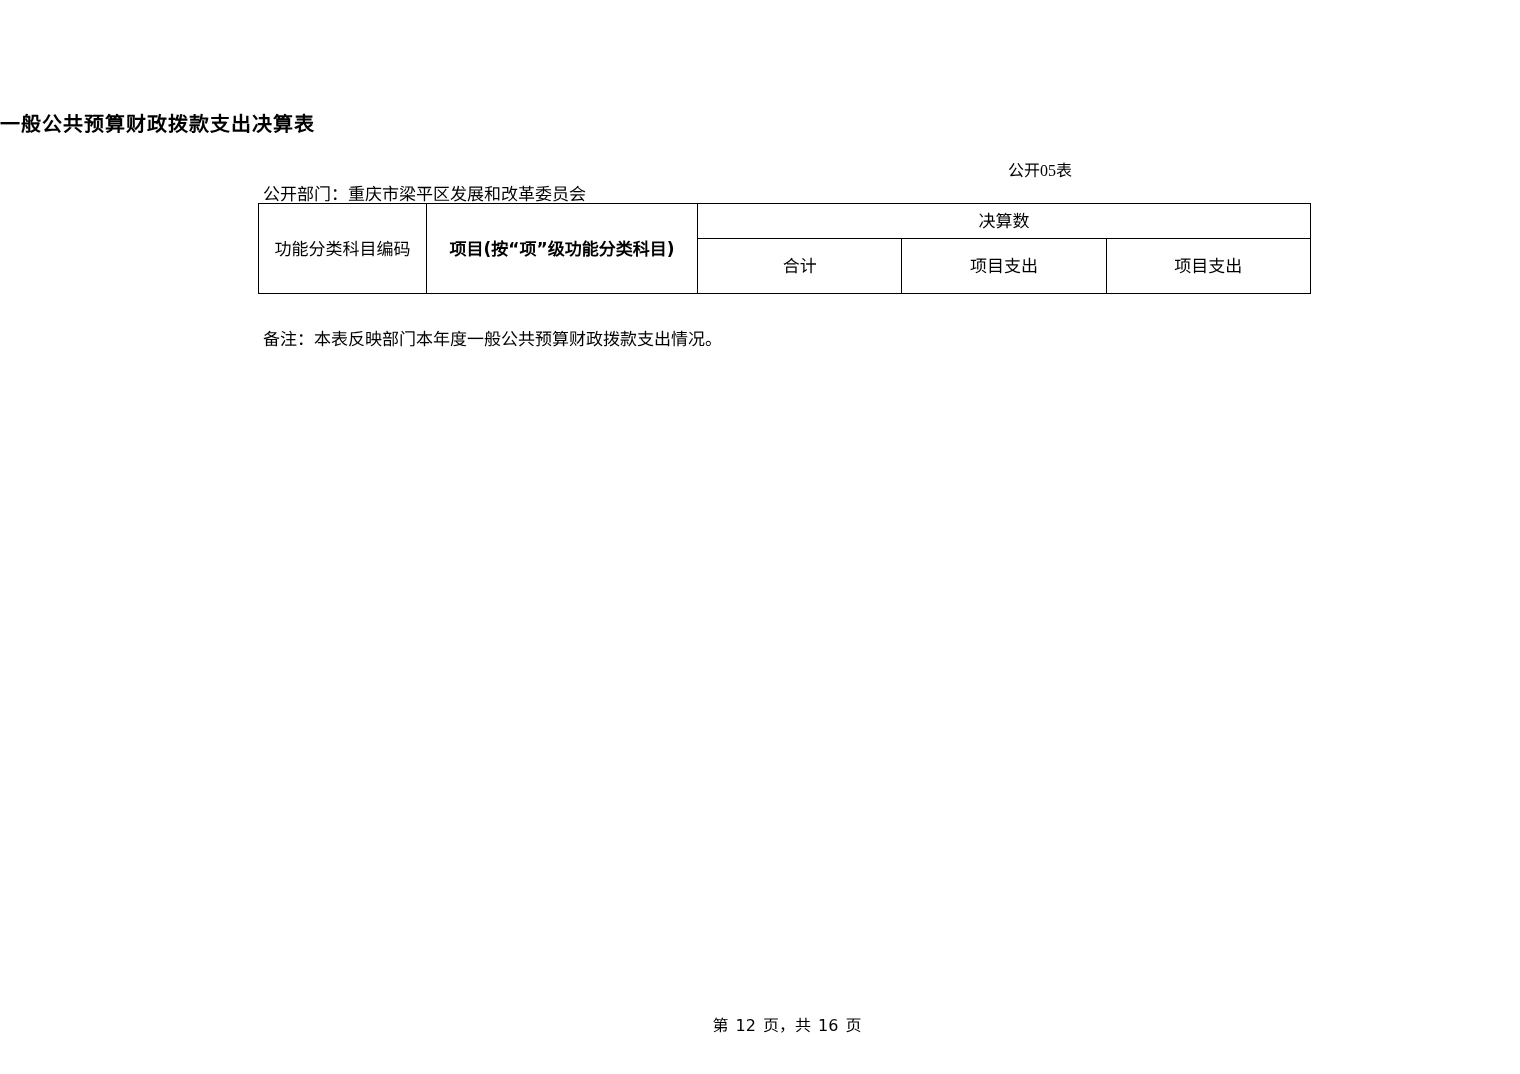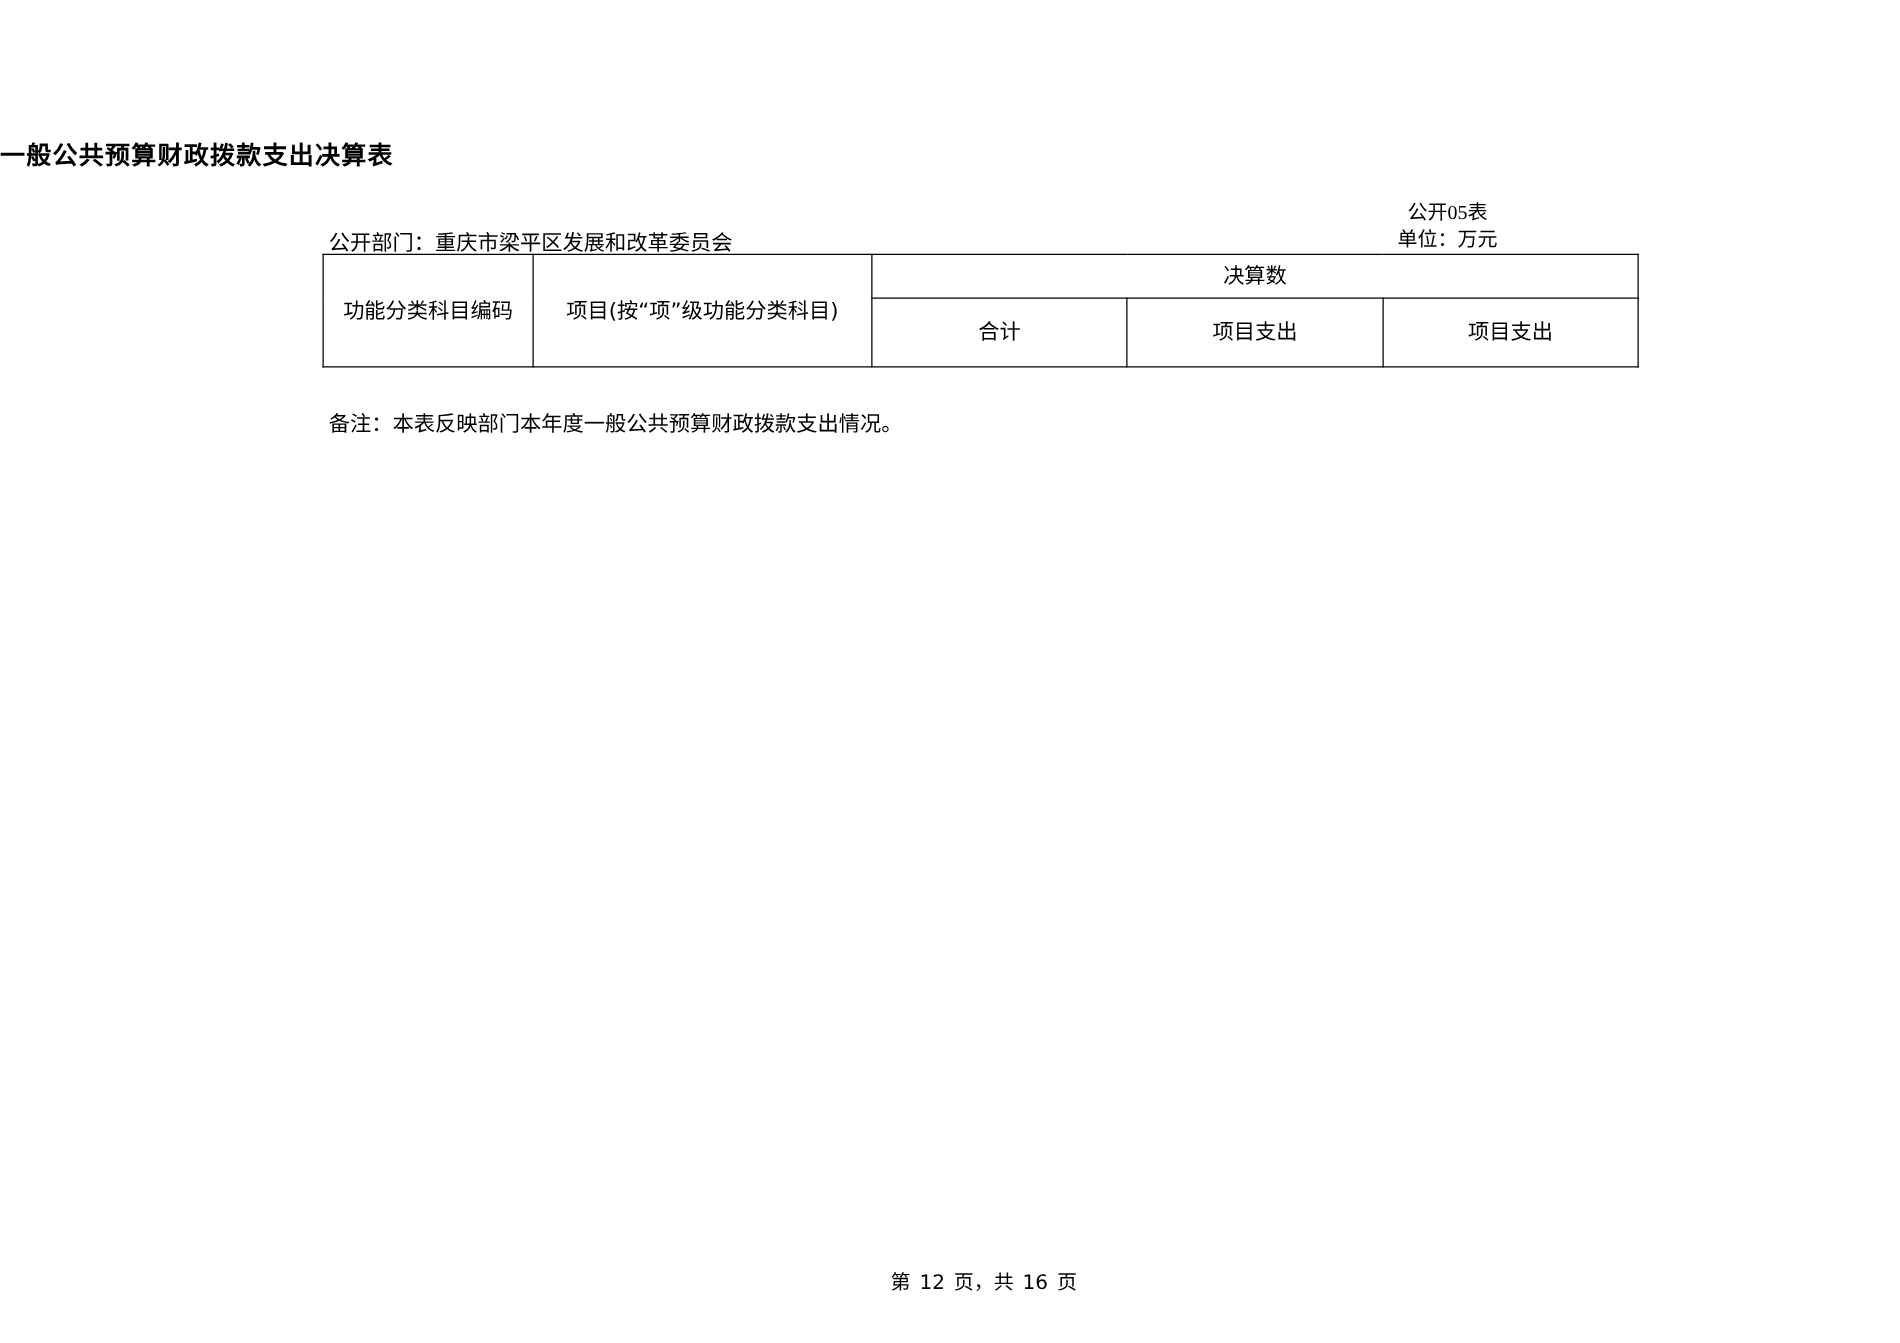--- a/index.html
+++ b/index.html
@@ -31,21 +31,21 @@
     font-family: "DejaVu Sans", sans-serif;
     font-weight: bold;
     font-size: 20px;
     letter-spacing: 1px;
   }
   .meta-right {
     position: absolute;
     right: 212px;
     top: 160px;
     width: 300px;
-    text-align: center;
+    text-align: left;
     font-size: 16px;
     line-height: 22px;
     font-family: "Liberation Serif", serif;
   }
   .meta-right div {
     white-space: nowrap;
   }
   .dept-line {
     position: absolute;
     left: 263px;
@@ -65,21 +65,21 @@
   table.budget td {
     border: 1.5px solid #000000;
     text-align: center;
     vertical-align: middle;
     font-family: "DejaVu Sans", sans-serif;
     font-size: 17px;
     padding: 4px 6px;
     line-height: 26px;
   }
   td.col-code { width: 155px; font-weight: normal; }
-  td.col-item { width: 258px; font-weight: normal; margin-left: 28px; }
+  td.col-item { width: 258px; font-weight: bold; margin-left: 28px; }
   td.col-total-head { font-weight: normal; }
   td.sub { height: 46px; }
   .note {
     position: absolute;
     left: 263px;
     top: 325px;
     font-size: 17px;
     font-family: Liberation Serif, serif;
     white-space: nowrap;
   }
@@ -97,21 +97,20 @@
 </style>
 </head>
 <body>
 
 <div class="page">
 
   <div class="doc-title">一般公共预算财政拨款支出决算表</div>
 
   <div class="meta-right">
     <div>公开05表</div>
-    <div>单位：万元</div>
   </div>
 
   <div class="dept-line">公开部门：重庆市梁平区发展和改革委员会</div>
 
   <table class="budget">
     <tbody>
       <tr>
         <td class="col-code" rowspan="2">功能分类科目编码</td>
         <td class="col-item" rowspan="2">项目(按“项”级功能分类科目)</td>
         <td class="col-total-head" colspan="3">决算数</td>

